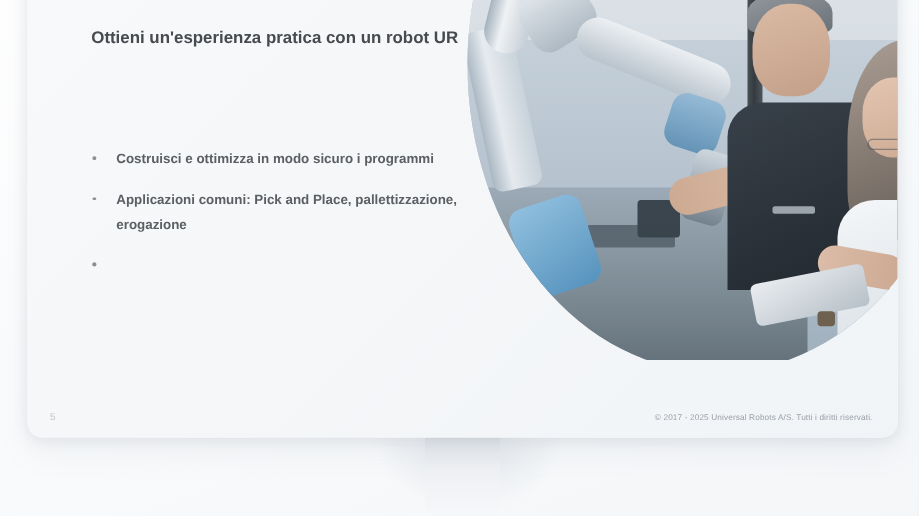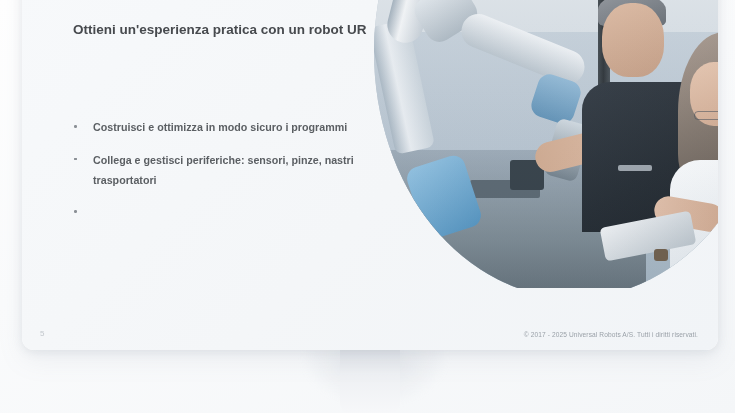--- a/index.html
+++ b/index.html
@@ -316,24 +316,24 @@
 
       <div class="subtitle">Ottieni un'esperienza pratica con un robot UR</div>
 
       <ul class="bullets">
         <li class="bullet">
           <span class="dot"></span>
           <span>Costruisci e ottimizza in modo sicuro i programmi</span>
         </li>
         <li class="bullet">
           <span class="dot"></span>
+          <span>Applicazioni comuni: Pick and Place, pallettizzazione, erogazione</span>
         </li>
         <li class="bullet">
           <span class="dot"></span>
-          <span>Collega e gestisci periferiche: sensori, pinze, nastri trasportatori</span>
         </li>
         <li class="bullet">
           <span class="dot"></span>
         </li>
       </ul>
 
       <div class="page-num">5</div>
       <div class="copyright">© 2017 - 2025 Universal Robots A/S. Tutti i diritti riservati.</div>
 
     </div>

